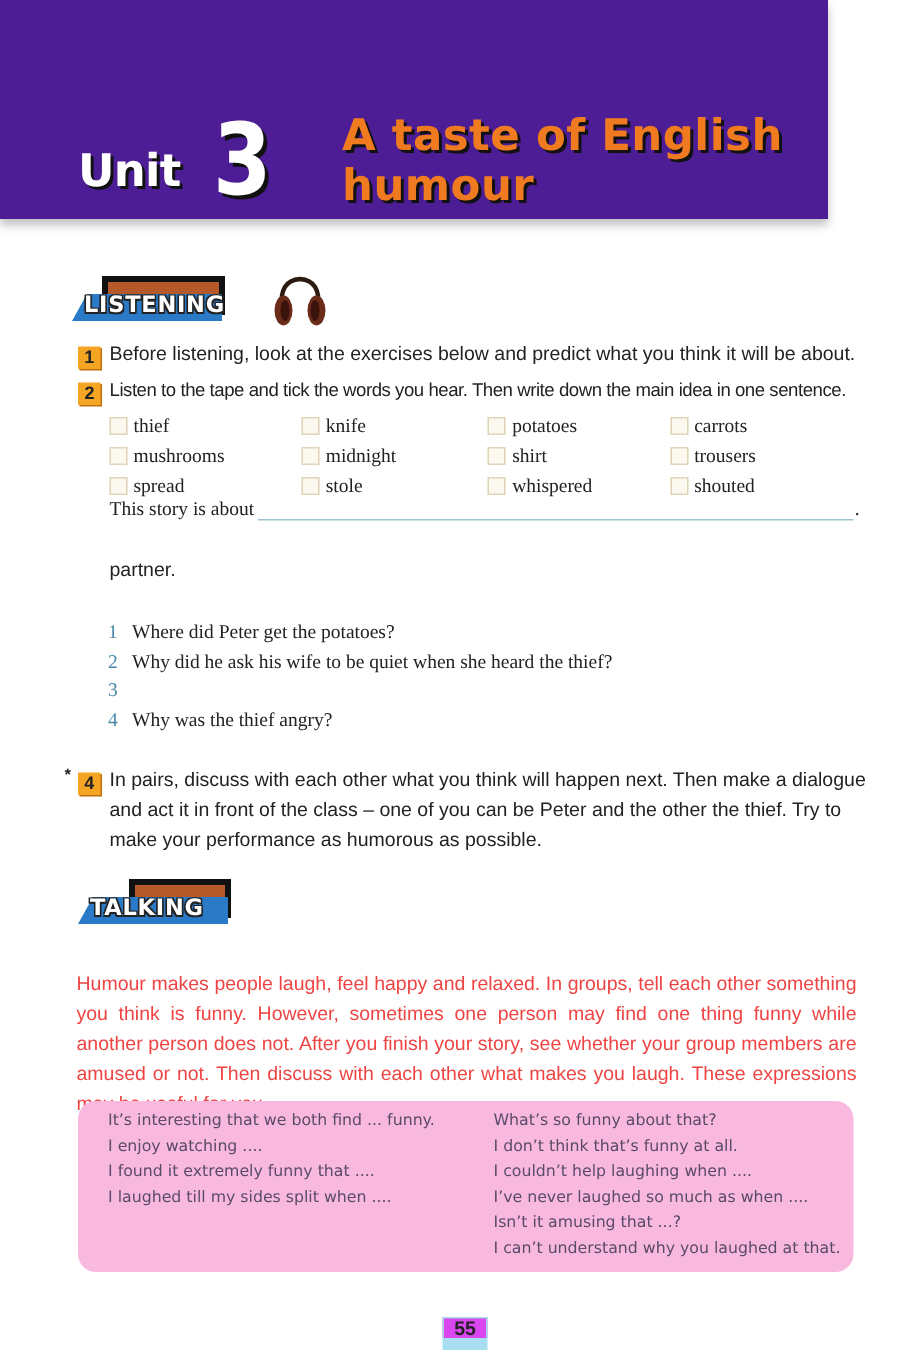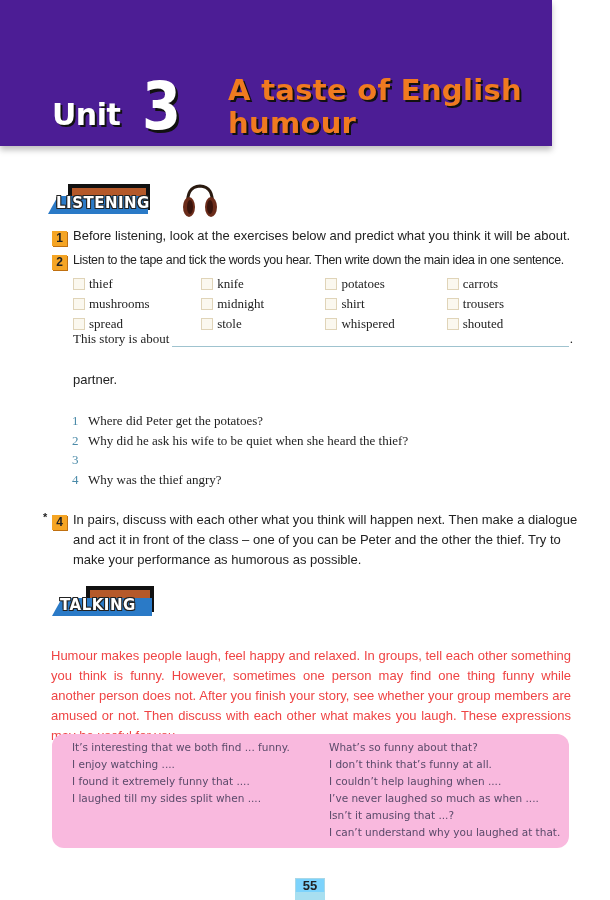--- a/index.html
+++ b/index.html
@@ -39,21 +39,21 @@
   .star { position: absolute; left: 43px; top: 511px; font-size: 11px; font-weight: bold; }
   .talk-para { position: absolute; left: 51px; top: 613px; width: 520px; font-size: 13px; line-height: 20px; color: #ef4444; text-align: justify; margin-top: 33px; }
 
   .expr-box { position: absolute; left: 52px; top: 734px; width: 517px; height: 114px; background: #f9b9de; border-radius: 12px; }
   .expr-col { position: absolute; top: 5px; font-family: "DejaVu Sans", sans-serif; font-size: 10.5px; color: #5a4a6a; }
   .expr-col .e { height: 17px; line-height: 17px; white-space: nowrap; }
   .expr-left { left: 20px; }
   .expr-right { left: 277px; }
 
   .page-num { position: absolute; left: 295px; top: 878px; width: 30px; height: 22px; text-align: center; font-weight: bold; font-size: 13px; }
-  .page-num .top { height: 14px; line-height: 14px; background: #7dd3fc; border: 1px solid #a8d8e8; border-bottom: none; }
+  .page-num .top { height: 14px; line-height: 14px; background: #d946ef; border: 1px solid #a8d8e8; border-bottom: none; }
   .page-num .bot { height: 8px; background: #a8dff0; }
 </style>
 </head>
 <body>
 
 <div class="banner">
   <span class="unit-word">Unit</span>
   <span class="unit-num">3</span>
   <div class="unit-title">
     <div>A taste of English</div>

